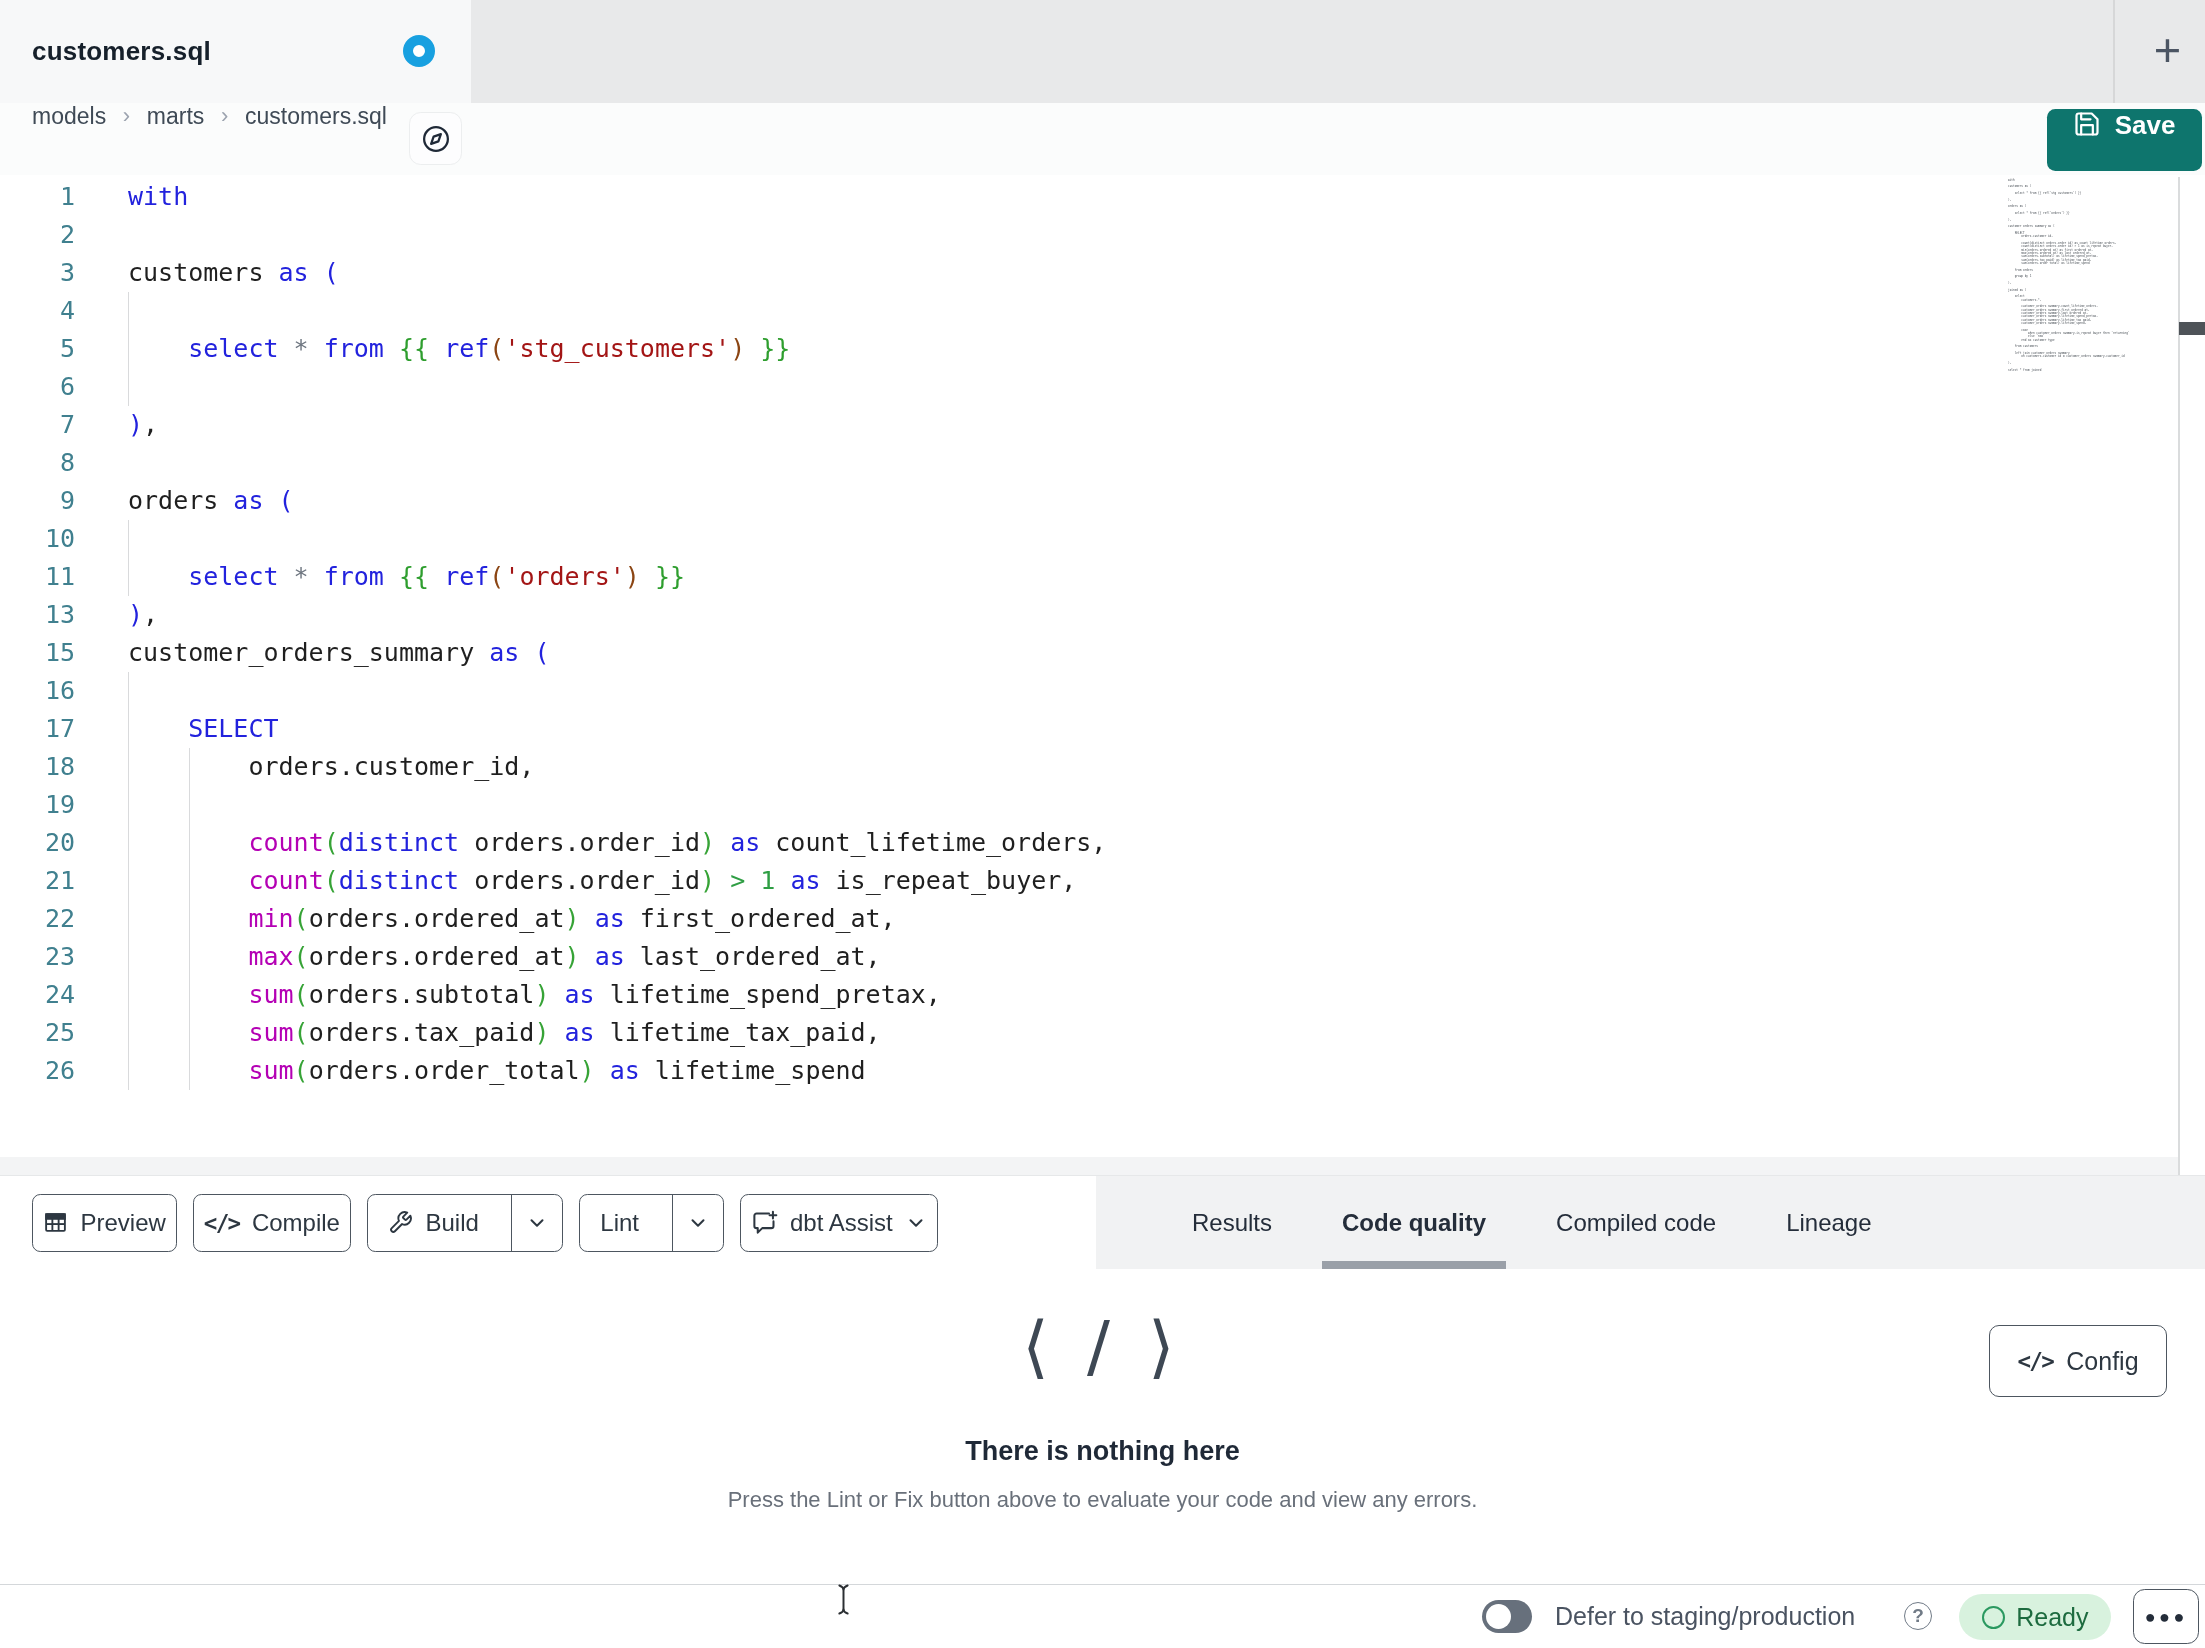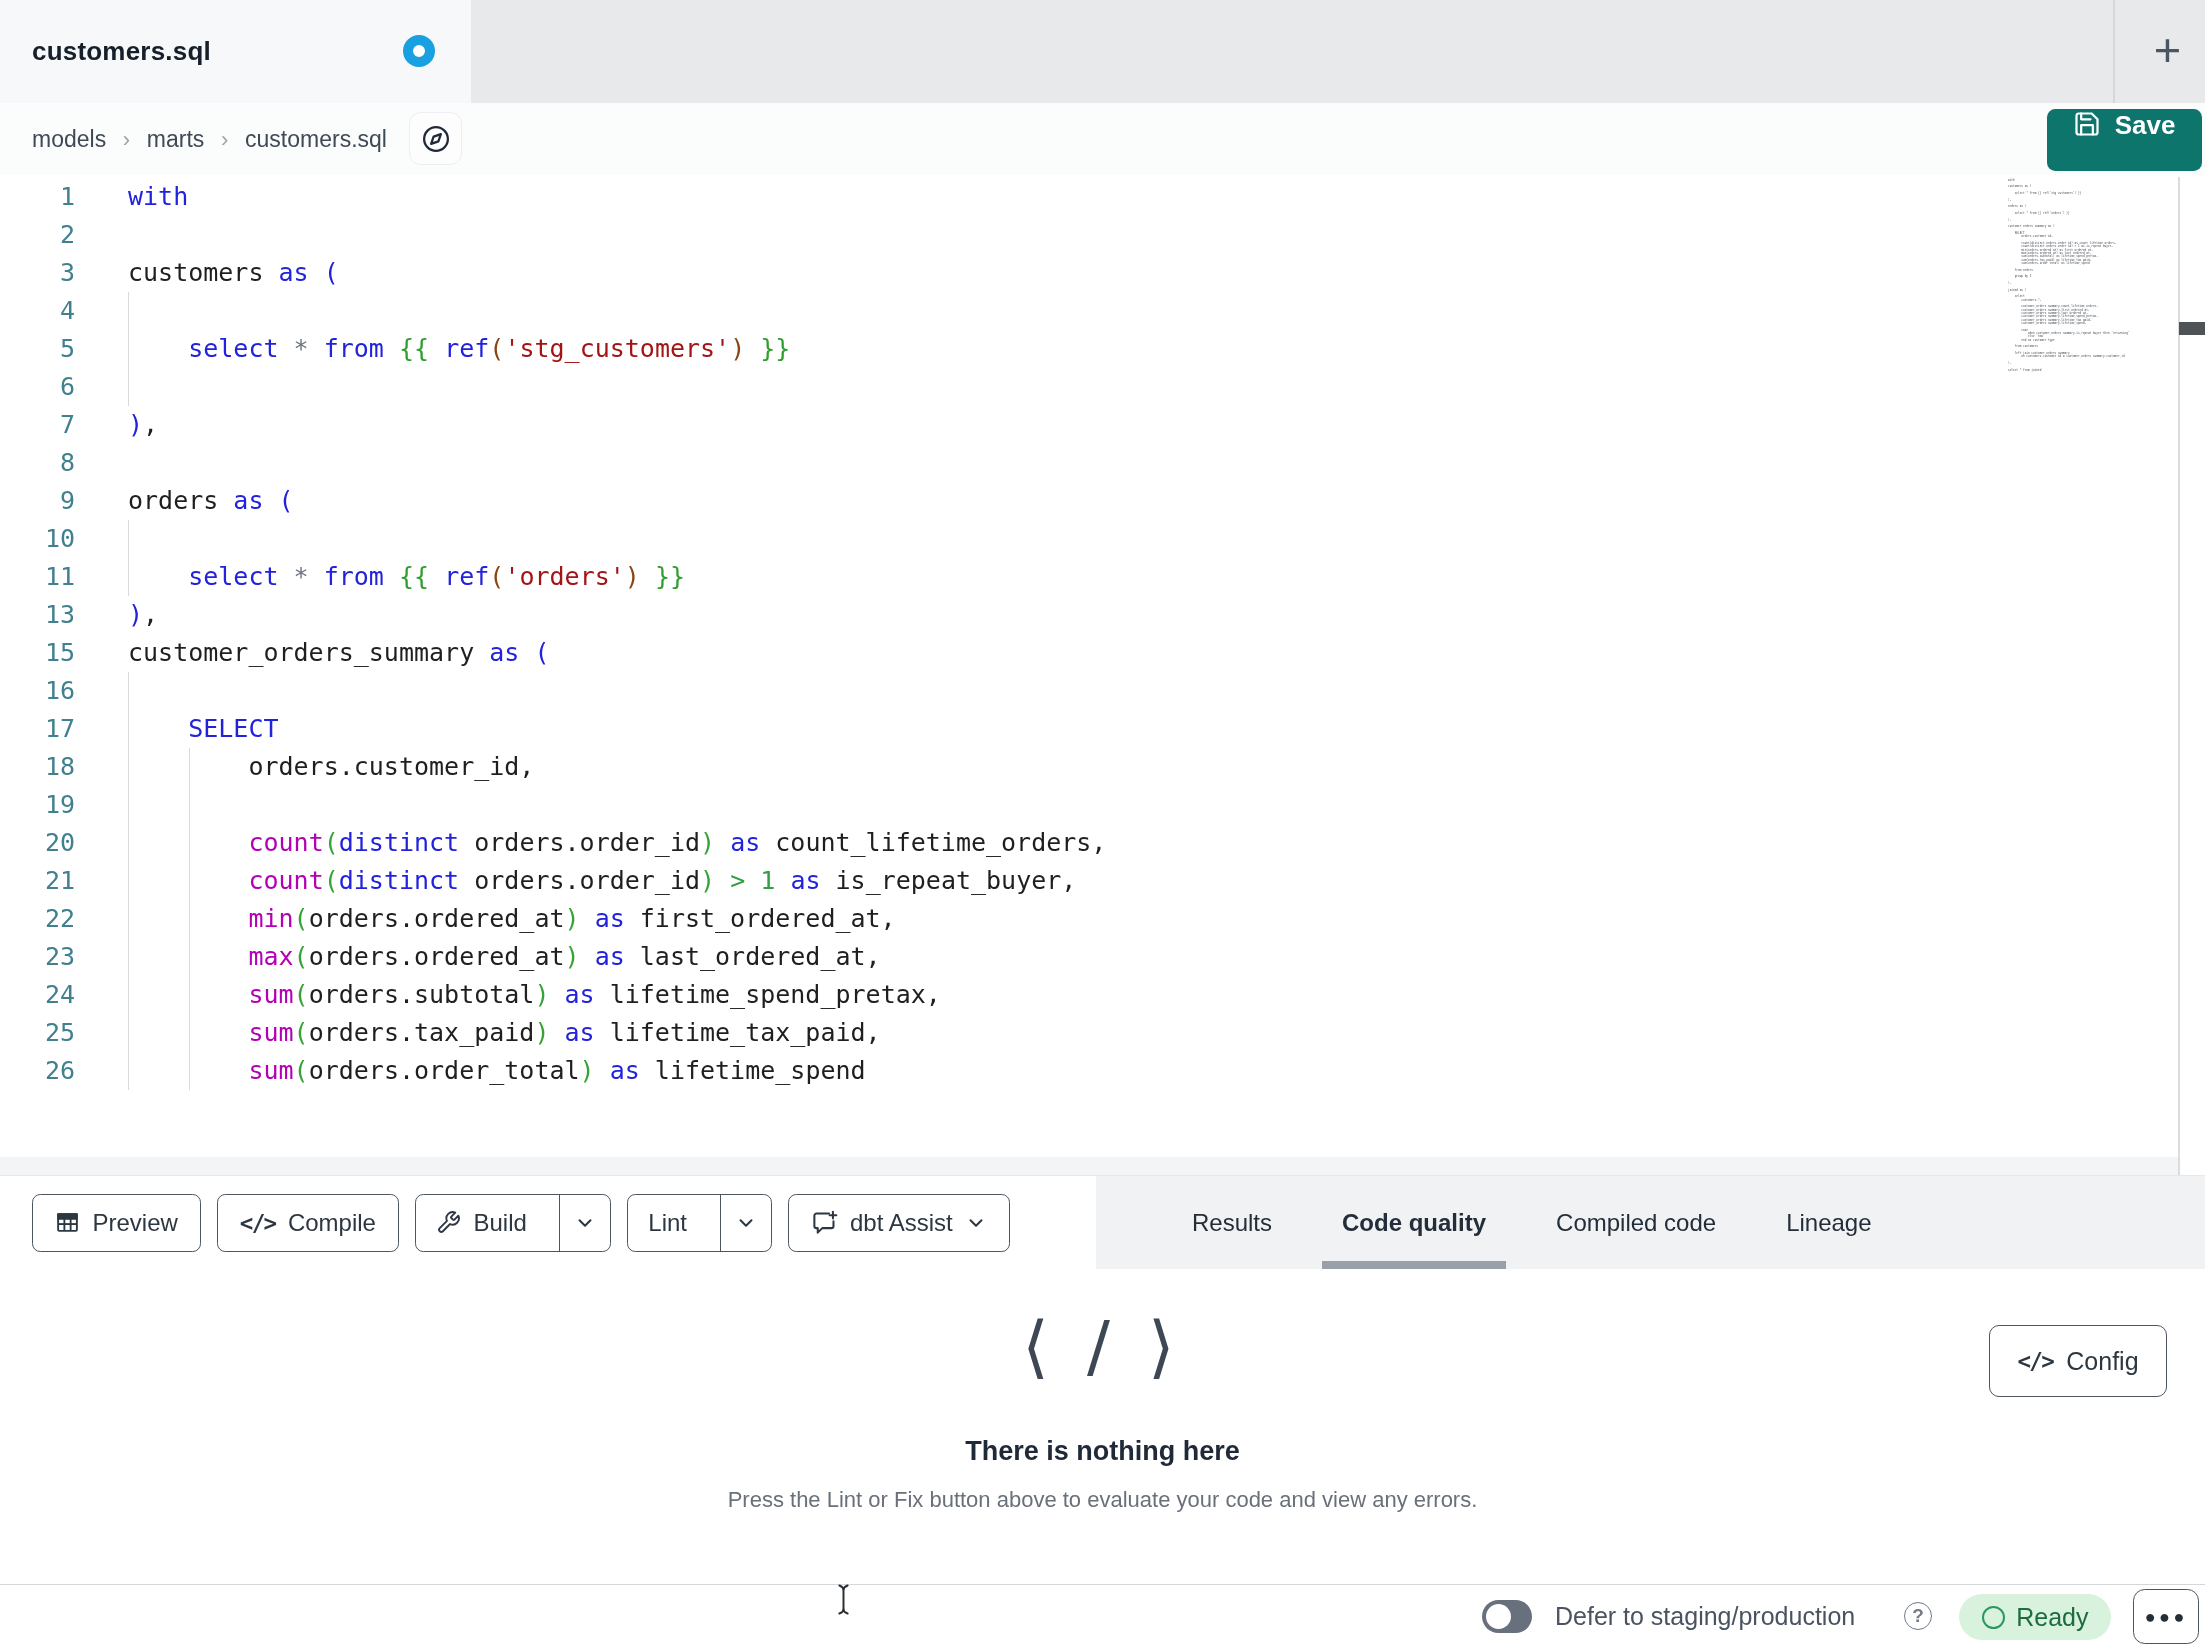--- a/index.html
+++ b/index.html
@@ -14,21 +14,21 @@
   .file-tab-label{font-size:26px;font-weight:700;color:#16202b;letter-spacing:0.2px}
   .dirty-dot{position:absolute;left:403px;top:35px;width:32px;height:32px;border:10px solid var(--dot,#18a0e0);
              border-radius:50%;background:#fff;box-sizing:border-box}
   .tabbar-divider{position:absolute;left:2113px;top:0;width:1.7px;height:103px;background:#d6d7d8}
   .new-tab{position:absolute;left:2131px;top:13.3px;width:73px;height:73px;border:none;background:none;
            font-size:47px;font-weight:300;color:#4b5563;line-height:73px;text-align:center;cursor:pointer;padding:0}
 
   
   .breadcrumb-row{position:absolute;left:0;top:103px;width:2205px;height:73px;background:#fbfcfc;
                   border-bottom:0.8px solid #e8eaec;box-sizing:border-box}
-  .breadcrumb{position:absolute;left:32px;top:0;height:73px;display:flex;align-items:center;gap:16.7px;
+  .breadcrumb{position:absolute;left:32px;top:0;height:73px;display:flex;align-items:flex-start;gap:16.7px;
               font-size:23px;color:#3f4a56}
   .crumb{cursor:pointer}
   .crumb-sep{color:#9ca3af;font-size:22px}
   .compass-btn{position:absolute;left:409px;top:9.2px;width:53px;height:53px;border:1.7px solid #eceeef;
                border-radius:11.7px;background:#fdfdfe;display:flex;align-items:center;justify-content:center;cursor:pointer}
   .save-btn{position:absolute;left:2047px;top:5.8px;width:155px;height:62px;border:none;border-radius:8.3px;
             background:var(--save,#0e756d);color:#fff;font-size:26px;font-weight:600;display:flex;
             align-items:flex-start;justify-content:center;gap:13.3px;cursor:pointer}
 
   
@@ -52,21 +52,21 @@
   .minimap{position:absolute;left:2008px;top:3.3px;margin:0;font-family:"DejaVu Sans Mono",monospace;
            font-size:8.3px;line-height:10px;color:#444b52;transform:scale(.3333);transform-origin:0 0;white-space:pre}
   .pane-divider{position:absolute;left:2178px;top:1.7px;width:1.7px;height:998px;background:#dadcdd}
   .pane-thumb{position:absolute;left:2179px;top:147px;width:27px;height:12.5px;background:#4e5358;cursor:pointer}
 
   
   .toolbar{position:absolute;left:0;top:1175px;width:2205px;height:94px;background:#fff;
            border-top:0.8px solid #e6e8e9;box-sizing:border-box}
   .toolbar-left{position:absolute;left:0;top:0;width:1096px;height:93px;display:flex;align-items:center;
                 gap:16px;padding-left:32px;box-sizing:border-box;background:#fff}
-  .tbtn{display:inline-flex;align-items:center;gap:12.5px;height:58px;padding:0 22px;border:1.7px solid var(--btn-border,#4d5660);
+  .tbtn{display:inline-flex;align-items:center;gap:12.5px;height:58px;padding:0 10px;border:1.7px solid var(--btn-border,#4d5660);
         border-radius:8.3px;background:#fff;font-family:"Liberation Sans",sans-serif;font-size:24px;
         color:#2d3741;font-weight:500;cursor:pointer;box-sizing:border-box}
   .tbtn.split{padding:0}
   .seg{display:flex;align-items:center;gap:12.5px;padding:0 20px;height:100%}
   .seg.chev{border-left:1.7px solid var(--btn-border,#4d5660);padding:0 14px}
   .code-glyph{font-family:"DejaVu Sans Mono",monospace;font-weight:700;font-size:22.5px;letter-spacing:-1.7px}
   .toolbar-right{position:absolute;left:1096px;top:0;width:1109px;height:93px;background:var(--tabs-strip,#f1f2f3);
                  display:flex;align-items:stretch;gap:30px;padding-left:76px;box-sizing:border-box}
   .rtab{position:relative;display:flex;align-items:center;padding:0 20px;font-size:24px;color:#242d3a;cursor:pointer}
   .rtab.active{font-weight:700}

